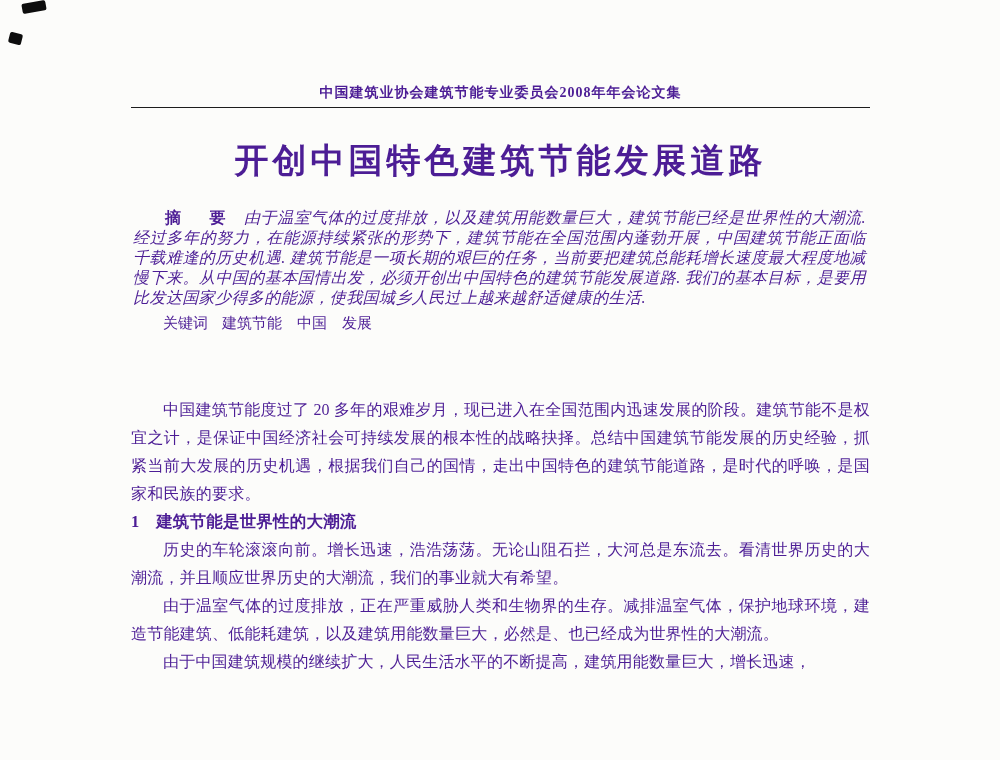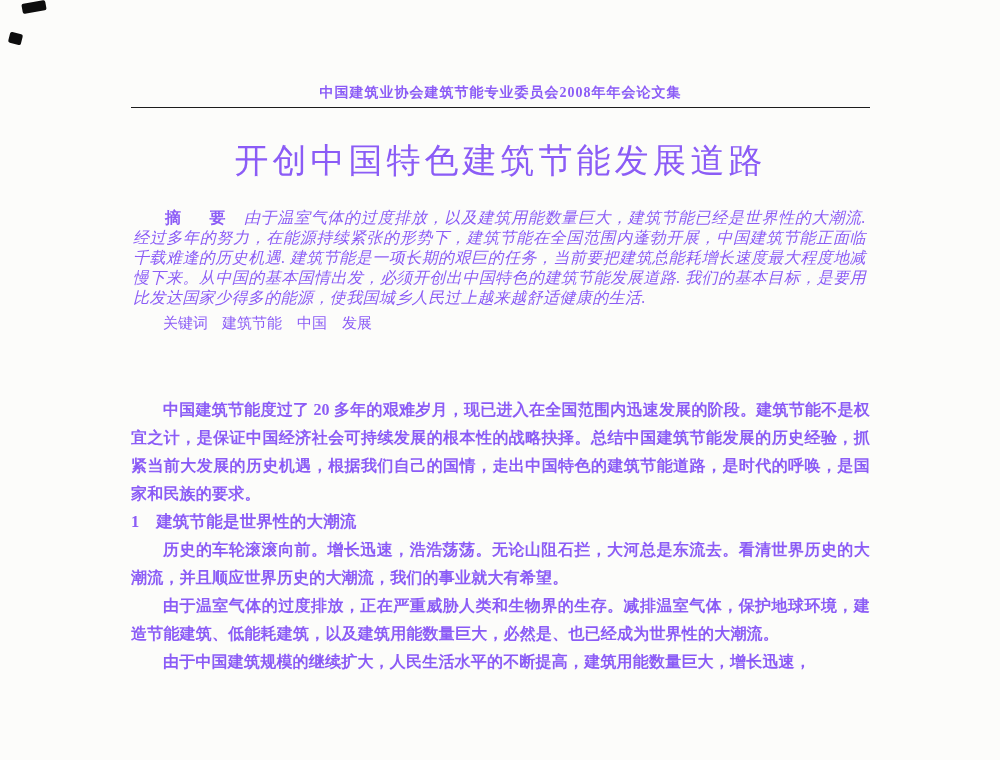--- a/index.html
+++ b/index.html
@@ -7,21 +7,21 @@
     padding: 0;
     background: #ffffff;
   }
   .page {
     position: relative;
     width: 1000px;
     height: 760px;
     background: #fcfcfa;
     overflow: hidden;
     font-family: "Liberation Serif", "DejaVu Serif", serif;
-    color: #8b5cf6;
+    color: #4c1d95;
   }
   .scan-mark {
     position: absolute;
     background: #0d0d0d;
     border-radius: 2px;
   }
   .mark-a { left: 22px; top: 2px;  width: 24px; height: 10px; transform: rotate(-10deg); }
   .mark-b { left: 9px;  top: 33px; width: 13px; height: 11px; transform: rotate(14deg); }
 
   .content {
@@ -39,21 +39,21 @@
   }
   .header-rule {
     margin-top: 5px;
     border-bottom: 1.6px solid #1c1c1c;
     height: 0;
   }
   .paper-title {
     margin-top: 30px;
     text-align: center;
     font-size: 34px;
-    font-weight: normal;
+    font-weight: bold;
     letter-spacing: 4px;
     white-space: nowrap;
   }
   .author {
     margin-top: 20px;
     text-align: center;
     font-size: 18px;
     letter-spacing: 4px;
   }
   .abstract {
@@ -84,21 +84,20 @@
   .body-text {
     margin-top: 58px;
     font-size: 16px;
     line-height: 28px;
     text-align: justify;
     letter-spacing: 0.2px;
   }
   .body-text p {
     margin: 0;
     text-indent: 2em;
-    font-weight: bold;
   }
   .section-heading {
     font-weight: bold;
     font-size: 16.5px;
     margin: 6px 0 4px 0;
     text-indent: 0 !important;
     line-height: 28px;
   }
 </style>
 </head>

